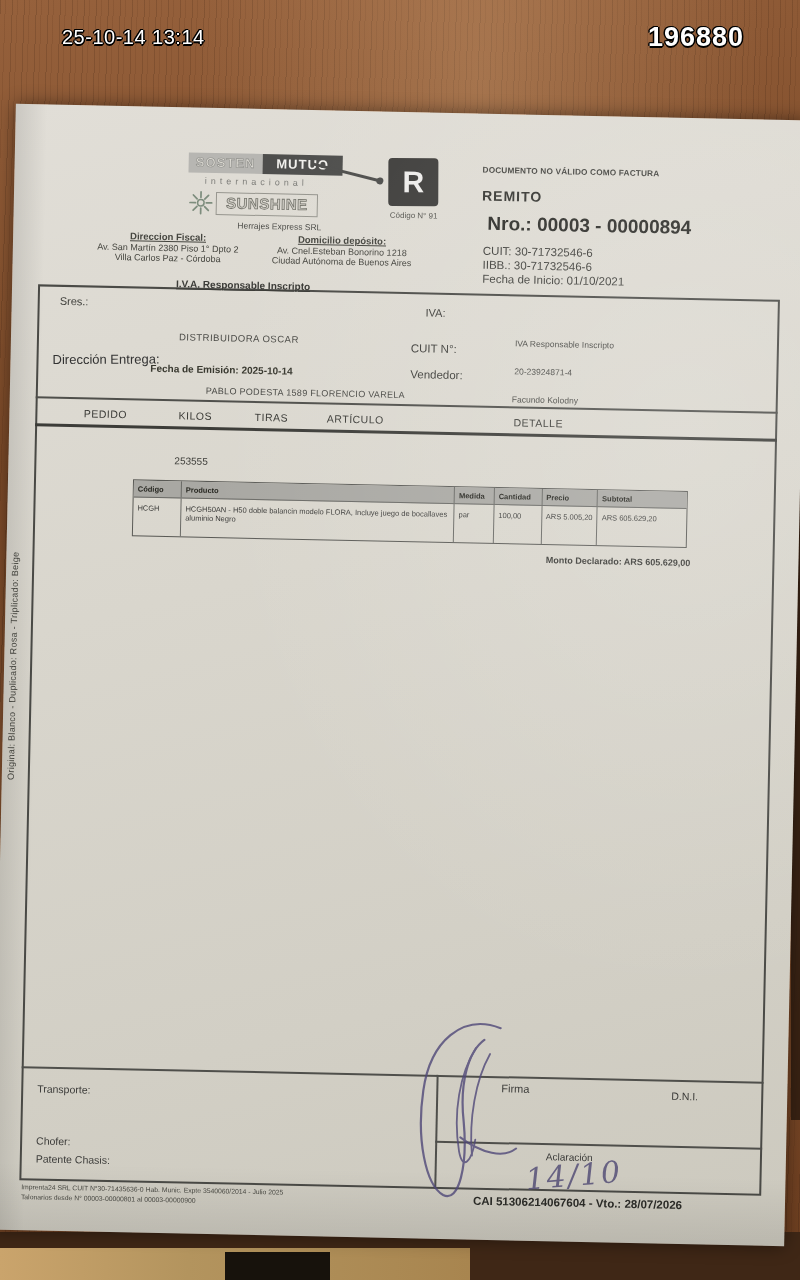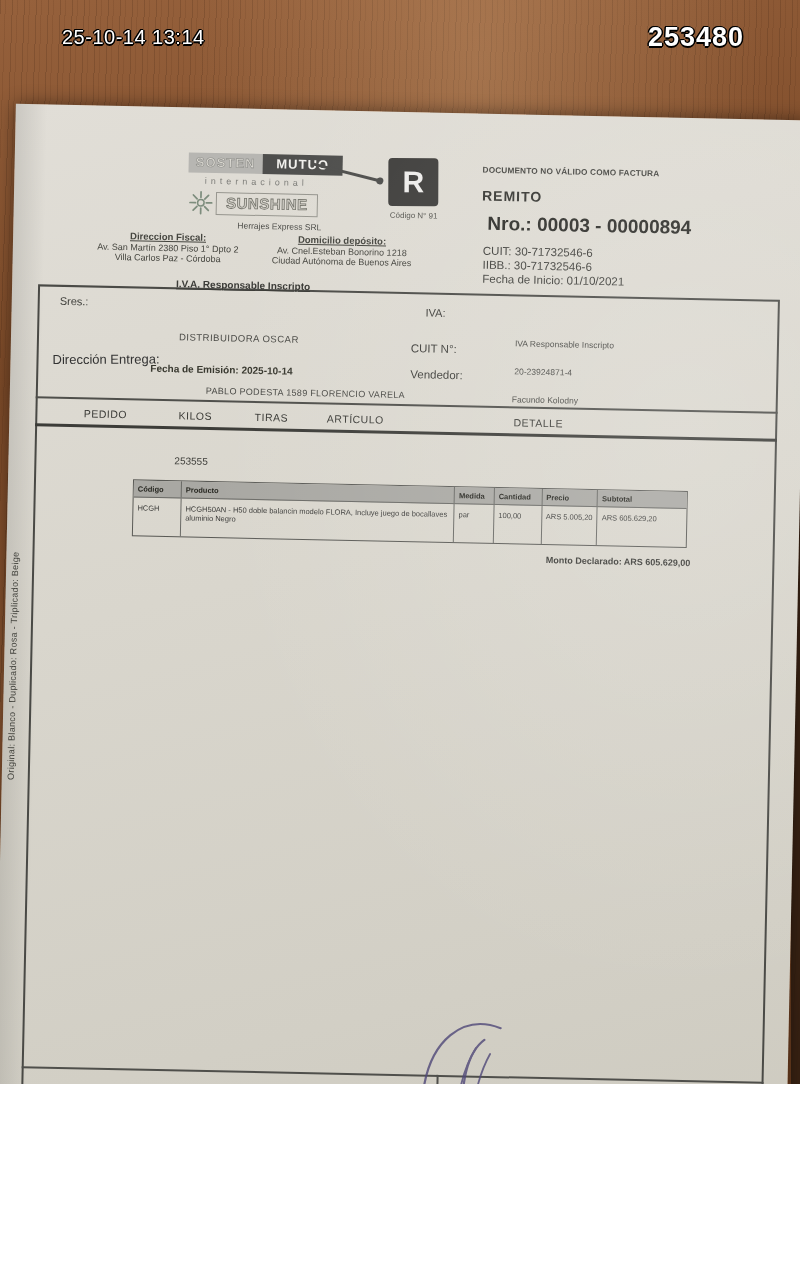--- a/index.html
+++ b/index.html
@@ -1,17 +1,17 @@
 <!DOCTYPE html>
 <html><head>
 <meta charset="utf-8">
 <style>
   * { margin:0; padding:0; box-sizing:border-box; }
   body { width:800px; height:1280px; font-family:"Liberation Sans", sans-serif; }
-  .photo { position:relative; width:800px; height:1084px; overflow:hidden;
+  .photo { position:relative; width:800px; height:1280px; overflow:hidden;
     background:
       radial-gradient(ellipse at 60% 6%, rgba(255,214,166,.22), transparent 42%),
       repeating-linear-gradient(92deg, rgba(40,20,8,.16) 0 1px, transparent 1px 5px, rgba(70,35,14,.12) 5px 6px, transparent 6px 12px),
       linear-gradient(170deg, #96613c 0%, #7c4a28 32%, #8a5531 58%, #6b3d1f 100%);
   }
   .abs { position:absolute; }
 
   
   .cam { color:#fff; z-index:40;
     text-shadow:-1.5px 0 #000, 1.5px 0 #000, 0 -1.5px #000, 0 1.5px #000, -1px -1px #000, 1px 1px #000; }
@@ -104,21 +104,21 @@
   
   .sidenote { left:4px; top:676px; transform:rotate(-90deg); transform-origin:left top;
     font-size:9px; color:#4a4a44; letter-spacing:.3px; white-space:nowrap; }
 </style>
 </head>
 <body>
 
 <div class="photo">
 
   <div class="abs cam cam-ts">25-10-14 13:14</div>
-  <div class="abs cam cam-num">253480</div>
+  <div class="abs cam cam-num">196880</div>
 
   <div class="abs edge-right"></div>
   <div class="abs band-bottom"></div>
   <div class="abs strip-tan"></div>
   <div class="abs slot-dark"></div>
 
   <div class="abs paper">
 
     <div class="abs sidenote">Original: Blanco - Duplicado: Rosa - Triplicado: Beige</div>
 

